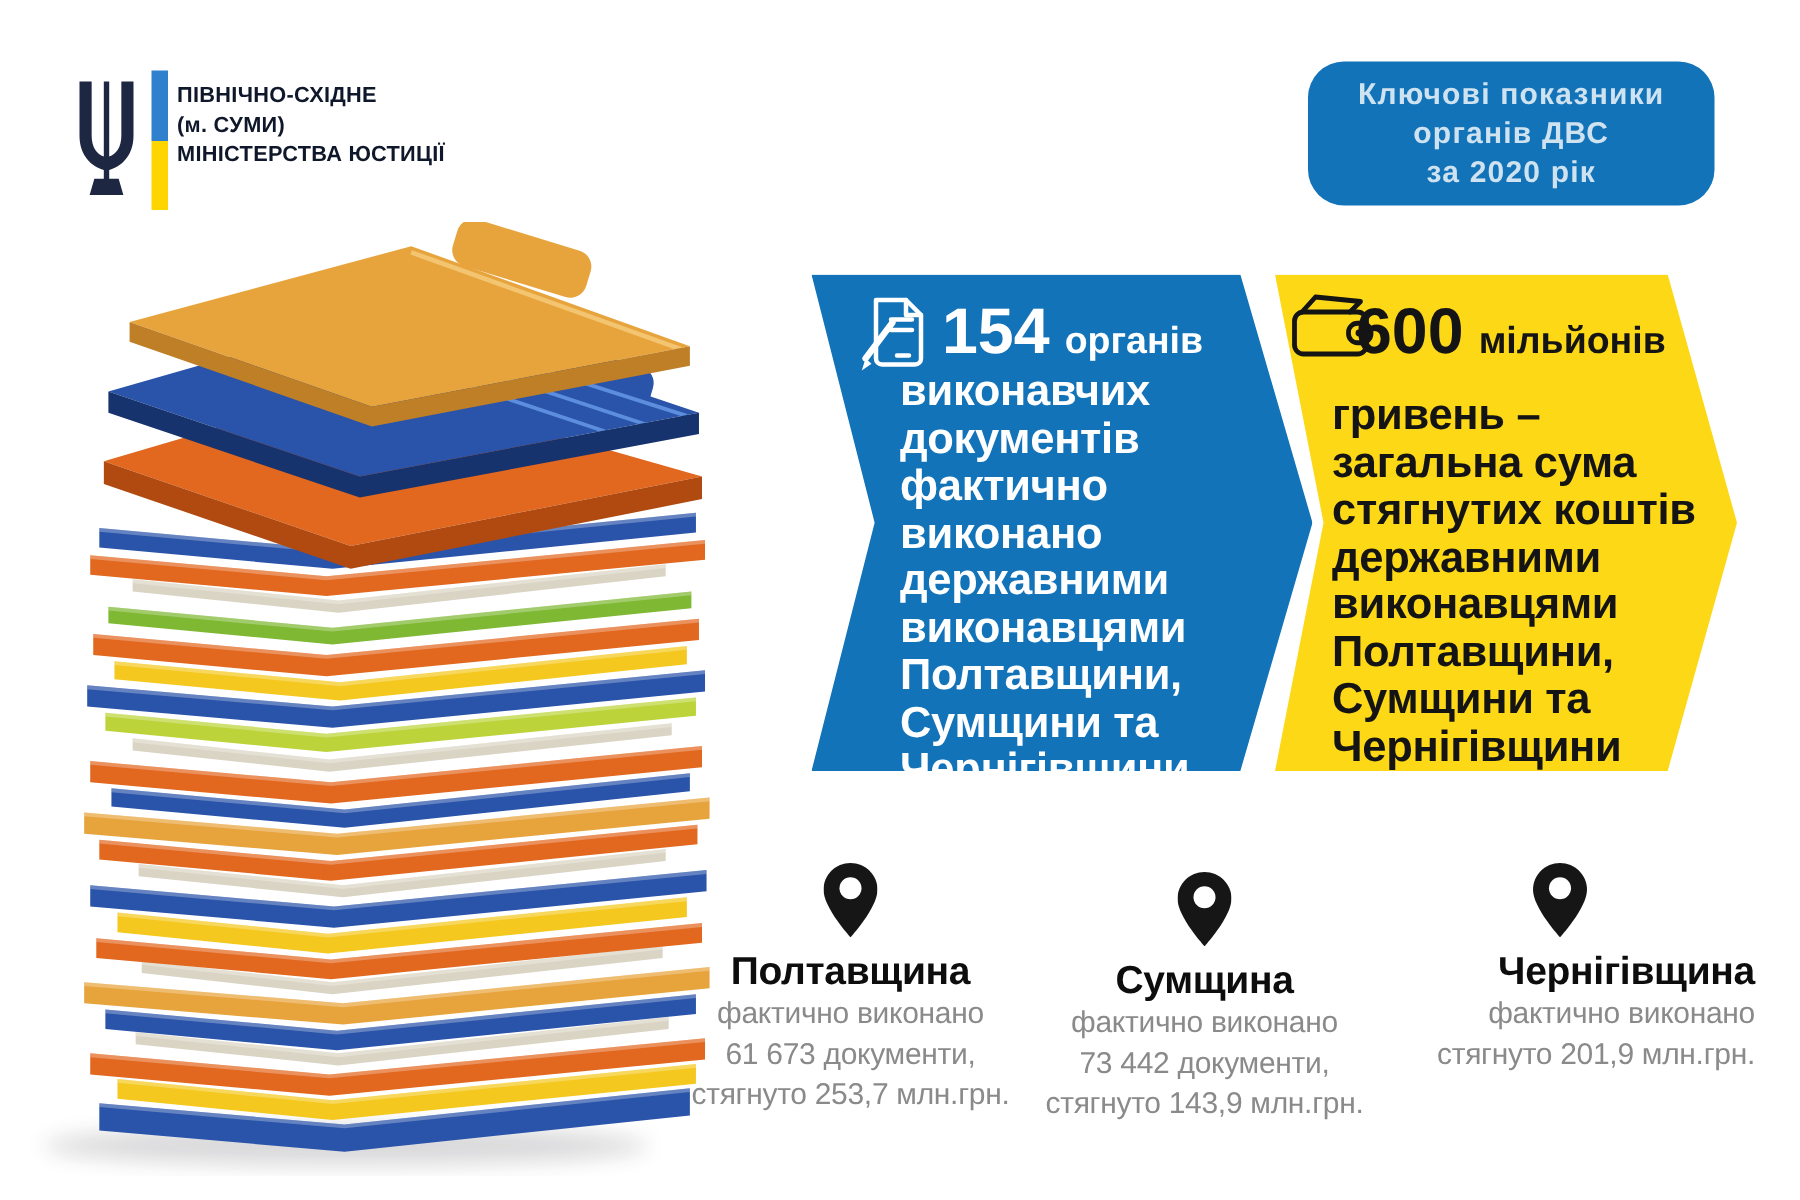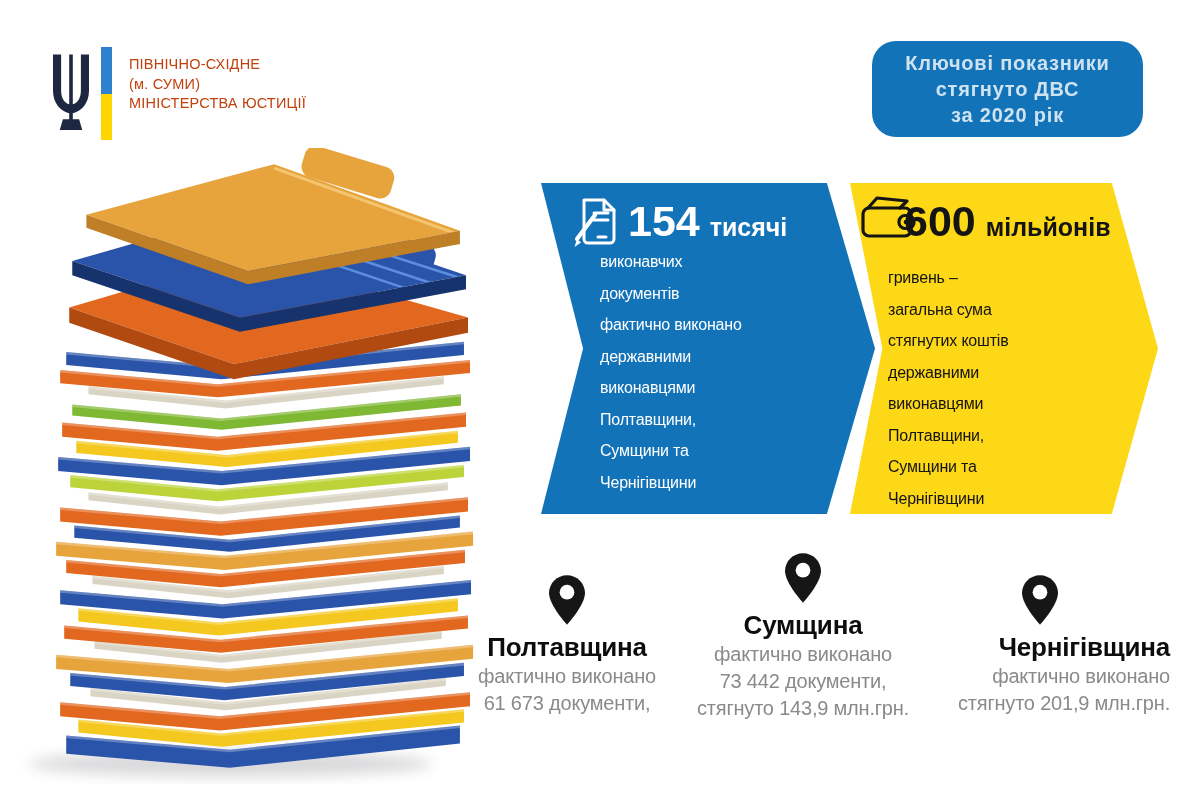--- a/index.html
+++ b/index.html
@@ -4,21 +4,21 @@
 <style>
   html,body{margin:0;padding:0;background:#fff;}
   body{width:1200px;height:800px;overflow:hidden;font-family:"Liberation Sans",sans-serif;}
   .canvas{position:relative;width:1200px;height:800px;background:#fff;}
 
   
   .trident{position:absolute;left:44px;top:50px;}
   .flag-bar{position:absolute;left:101px;top:47px;width:11px;height:93px;}
   .flag-bar .fb-top{height:50%;background:#2f80cd;}
   .flag-bar .fb-bottom{height:50%;background:#ffd500;}
-  .org-name{position:absolute;left:129px;top:55px;color:#c2410c;font-weight:normal;
+  .org-name{position:absolute;left:118px;top:55px;color:#0f172a;font-weight:bold;
             font-size:14.5px;line-height:19.5px;letter-spacing:.2px;}
 
   
   .badge{position:absolute;left:872px;top:41px;width:271px;height:96px;background:#1273b9;
          border-radius:24px;color:#cfe2f0;font-weight:bold;font-size:20px;line-height:26px;
          text-align:center;letter-spacing:.8px;display:flex;flex-direction:column;justify-content:center;}
 
   
   .folders{position:absolute;left:12px;top:148px;width:488px;height:636px;}
 
@@ -29,31 +29,31 @@
   .stat-yellow{left:850px;width:308px;background:#fdd816;color:#141414;
     clip-path:polygon(0 0,85% 0,100% 50%,85% 100%,0 100%,10.5% 50%);}
   .stat .s-icon{position:absolute;}
   .stat-blue .s-icon{left:26px;top:11px;}
   .stat-yellow .s-icon{left:8px;top:10px;}
   .num-row{font-weight:bold;white-space:nowrap;}
   .stat-blue .num-row{margin:16px 0 0 87px;}
   .stat-yellow .num-row{margin:16px 0 0 54px;}
   .num{font-size:43px;line-height:44px;letter-spacing:0;}
   .unit{font-size:25px;margin-left:10px;}
-  .desc{font-weight:normal;font-size:16px;line-height:31.5px;letter-spacing:-.2px;}
+  .desc{font-weight:bold;font-size:29px;line-height:31.5px;letter-spacing:-.2px;}
   .stat-blue .desc{margin:3px 0 0 59px;}
   .stat-yellow .desc{margin:19px 0 0 38px;}
 
   
   .region{position:absolute;width:260px;text-align:center;}
   .region .pin{display:block;margin:0 auto;}
   .r-name{margin-top:7px;font-size:26px;font-weight:bold;color:#0d0d0d;letter-spacing:-.2px;}
   .r-line{font-size:20px;line-height:27px;color:#8a8a8a;letter-spacing:-.2px;}
   #region-0{left:437px;top:575px;}
-  #region-1{left:673px;top:553px;}
+  #region-1{left:673px;top:581px;}
   #region-2{left:910px;top:575px;text-align:right;}
 </style>
 </head>
 <body>
 
 <div class="canvas">
 
   <svg class="trident" width="54" height="88" viewBox="0 0 60 96">
     <path fill="#1e2742" d="M10,4 h9 v40 c0,9 4,14 9,15.5 V4 h4 v55.5 C37,58 41,53 41,44 V4 h9 v40 c0,15 -9,23 -18,25.5 V76 h7 l3.5,12 H17.5 L21,76 h7 v-6.5 C19,67 10,59 10,44 Z"></path>
   </svg>
@@ -62,21 +62,21 @@
     <div class="fb-bottom"></div>
   </div>
   <div class="org-name">
     <div>ПІВНІЧНО-СХІДНЕ</div>
     <div>(м. СУМИ)</div>
     <div>МІНІСТЕРСТВА ЮСТИЦІЇ</div>
   </div>
 
   <div class="badge">
     <div>Ключові показники</div>
-    <div>стягнуто ДВС</div>
+    <div>органів ДВС</div>
     <div>за 2020 рік</div>
   </div>
 
   <div class="folders">
     <svg id="stack-svg" width="488" height="636" viewBox="0 0 480 630">
       <defs>
         <filter id="sblur" x="-40%" y="-300%" width="180%" height="700%">
           <feGaussianBlur stdDeviation="7"></feGaussianBlur>
         </filter>
       </defs>
@@ -157,21 +157,21 @@
     <svg class="s-icon" width="58" height="56" viewBox="0 0 56 56">
       <g fill="none" stroke="#fff" stroke-width="3" stroke-linecap="round" stroke-linejoin="round">
         <path d="M16,6 h20 l10,10 v29 a4,4 0 0 1 -4,4 H20 a4,4 0 0 1 -4,-4 Z"></path>
         <path d="M36,6 v10 h10"></path>
         <path d="M26,19 h14 M26,26 h14 M30,43 h8"></path>
         <path d="M9,45 L27,21" stroke-width="4.2"></path>
       </g>
       <path d="M9,45 l-2.5,8 6.5,-4.5 Z" fill="#fff"></path>
     </svg>
     <div class="num-row">
-      <span class="num">154</span><span class="unit">тисячі</span>
+      <span class="num">154</span><span class="unit">органів</span>
     </div>
     <div class="desc">
       <div>виконавчих</div>
       <div>документів</div>
       <div>фактично виконано</div>
       <div>державними</div>
       <div>виконавцями</div>
       <div>Полтавщини,</div>
       <div>Сумщини та</div>
       <div>Чернігівщини</div>
@@ -203,20 +203,21 @@
   </section>
 
   <section class="region" id="region-0">
     <svg class="pin" width="36" height="50" viewBox="0 0 24 33">
       <path d="M12,0 C5.4,0 0,5.3 0,11.9 C0,20 12,33 12,33 s12,-13 12,-21.1 C24,5.3 18.6,0 12,0 Z" fill="#161616"></path>
       <circle cx="12" cy="11.3" r="4.9" fill="#fff"></circle>
     </svg>
     <div class="r-name">Полтавщина</div>
     <div class="r-line">фактично виконано</div>
     <div class="r-line">61 673 документи,</div>
+    <div class="r-line">стягнуто 253,7 млн.грн.</div>
   </section>
 
   <section class="region" id="region-1">
     <svg class="pin" width="36" height="50" viewBox="0 0 24 33">
       <path d="M12,0 C5.4,0 0,5.3 0,11.9 C0,20 12,33 12,33 s12,-13 12,-21.1 C24,5.3 18.6,0 12,0 Z" fill="#161616"></path>
       <circle cx="12" cy="11.3" r="4.9" fill="#fff"></circle>
     </svg>
     <div class="r-name">Сумщина</div>
     <div class="r-line">фактично виконано</div>
     <div class="r-line">73 442 документи,</div>

